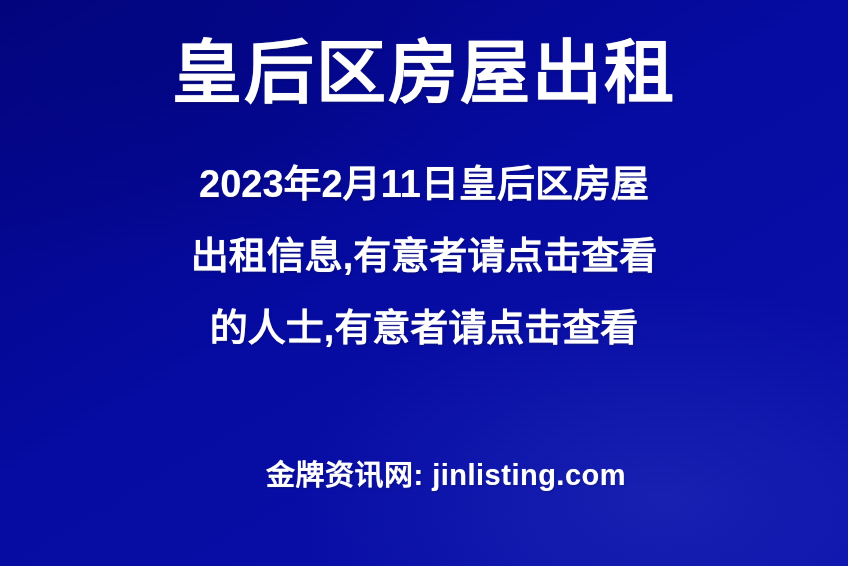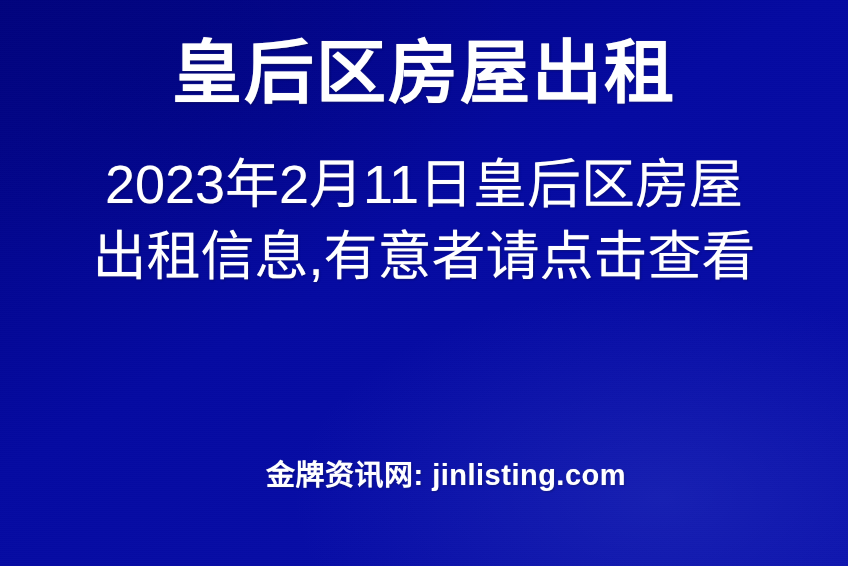--- a/index.html
+++ b/index.html
@@ -72,22 +72,22 @@
   
   #body-block {
     top: 148px;
     text-align: center;
     padding: 0 56px;
   }
 
   .body-line {
     display: block;
     color: #ffffff;
-    font-size: 54px;
-    font-weight: normal;
+    font-size: 38px;
+    font-weight: bold;
     line-height: 72px;
     letter-spacing: 0px;
     white-space: nowrap;
     text-shadow:
       0 0 1px rgba(255,255,255,0.45),
       1px 1px 2px rgba(0,0,0,0.28);
   }
 
   
   #footer-block {
@@ -114,19 +114,20 @@
 
 <div id="poster">
 
   <div class="layer" id="title-block">
     <span id="poster-title">皇后区房屋出租</span>
   </div>
 
   <div class="layer" id="body-block">
     <span class="body-line">2023年2月11日皇后区房屋</span>
     <span class="body-line">出租信息,有意者请点击查看</span>
+    <span class="body-line">的人士,有意者请点击查看</span>
   </div>
 
   <div class="layer" id="footer-block">
     <span id="footer-credit">金牌资讯网: jinlisting.com</span>
   </div>
 
 </div>
 
 </body></html>

